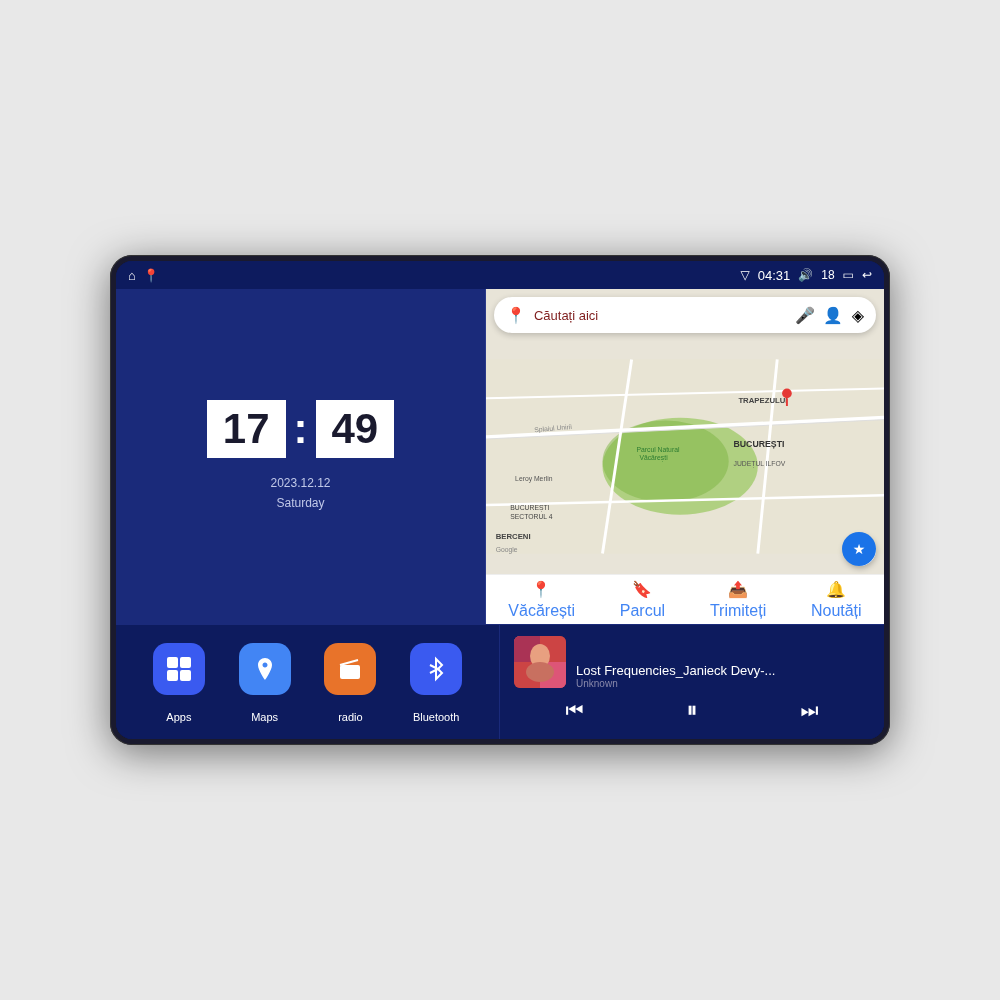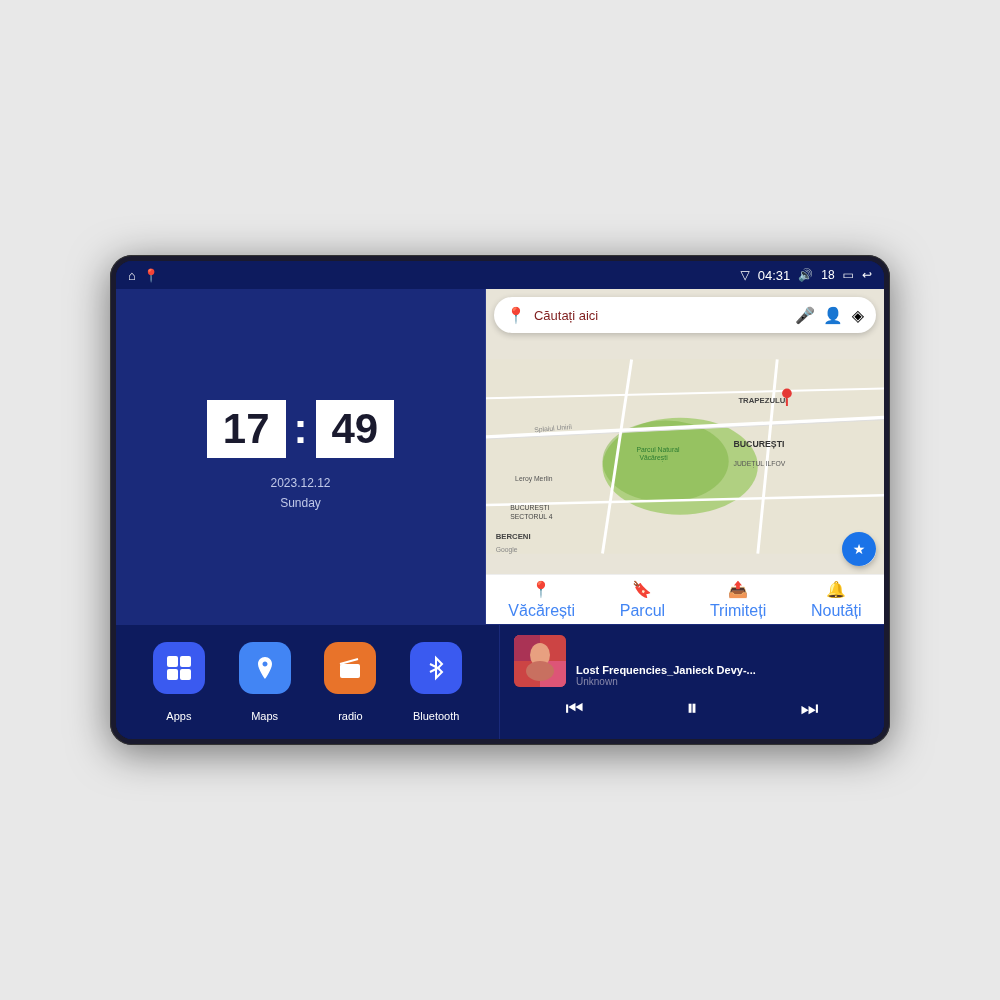--- a/index.html
+++ b/index.html
@@ -272,22 +272,22 @@
       justify-content: center;
     }
 
     .music-text {
       flex: 1;
       overflow: hidden;
     }
 
     .music-title {
       color: white;
-      font-size: 11px;
-      font-weight: bold;
+      font-size: 13px;
+      font-weight: normal;
       white-space: nowrap;
       overflow: hidden;
       text-overflow: ellipsis;
       margin-top: 28px;
     }
 
     .music-artist {
       color: #8888aa;
       font-size: 10px;
     }
@@ -380,21 +380,21 @@
     <div class="main-area">
 
       <div class="clock-panel">
         <div class="clock-display">
           <div class="clock-block">17</div>
           <div class="clock-colon">:</div>
           <div class="clock-block">49</div>
         </div>
         <div class="date-display">
           <div>2023.12.12</div>
-          <div>Sunday</div>
+          <div>Saturday</div>
         </div>
       </div>
 
       <div class="map-panel">
 
         <div class="map-search-bar">
           <span class="map-search-pin">📍</span>
           <span class="map-search-text">Căutați aici</span>
           <div class="map-search-icons">
             <span>🎤</span>

